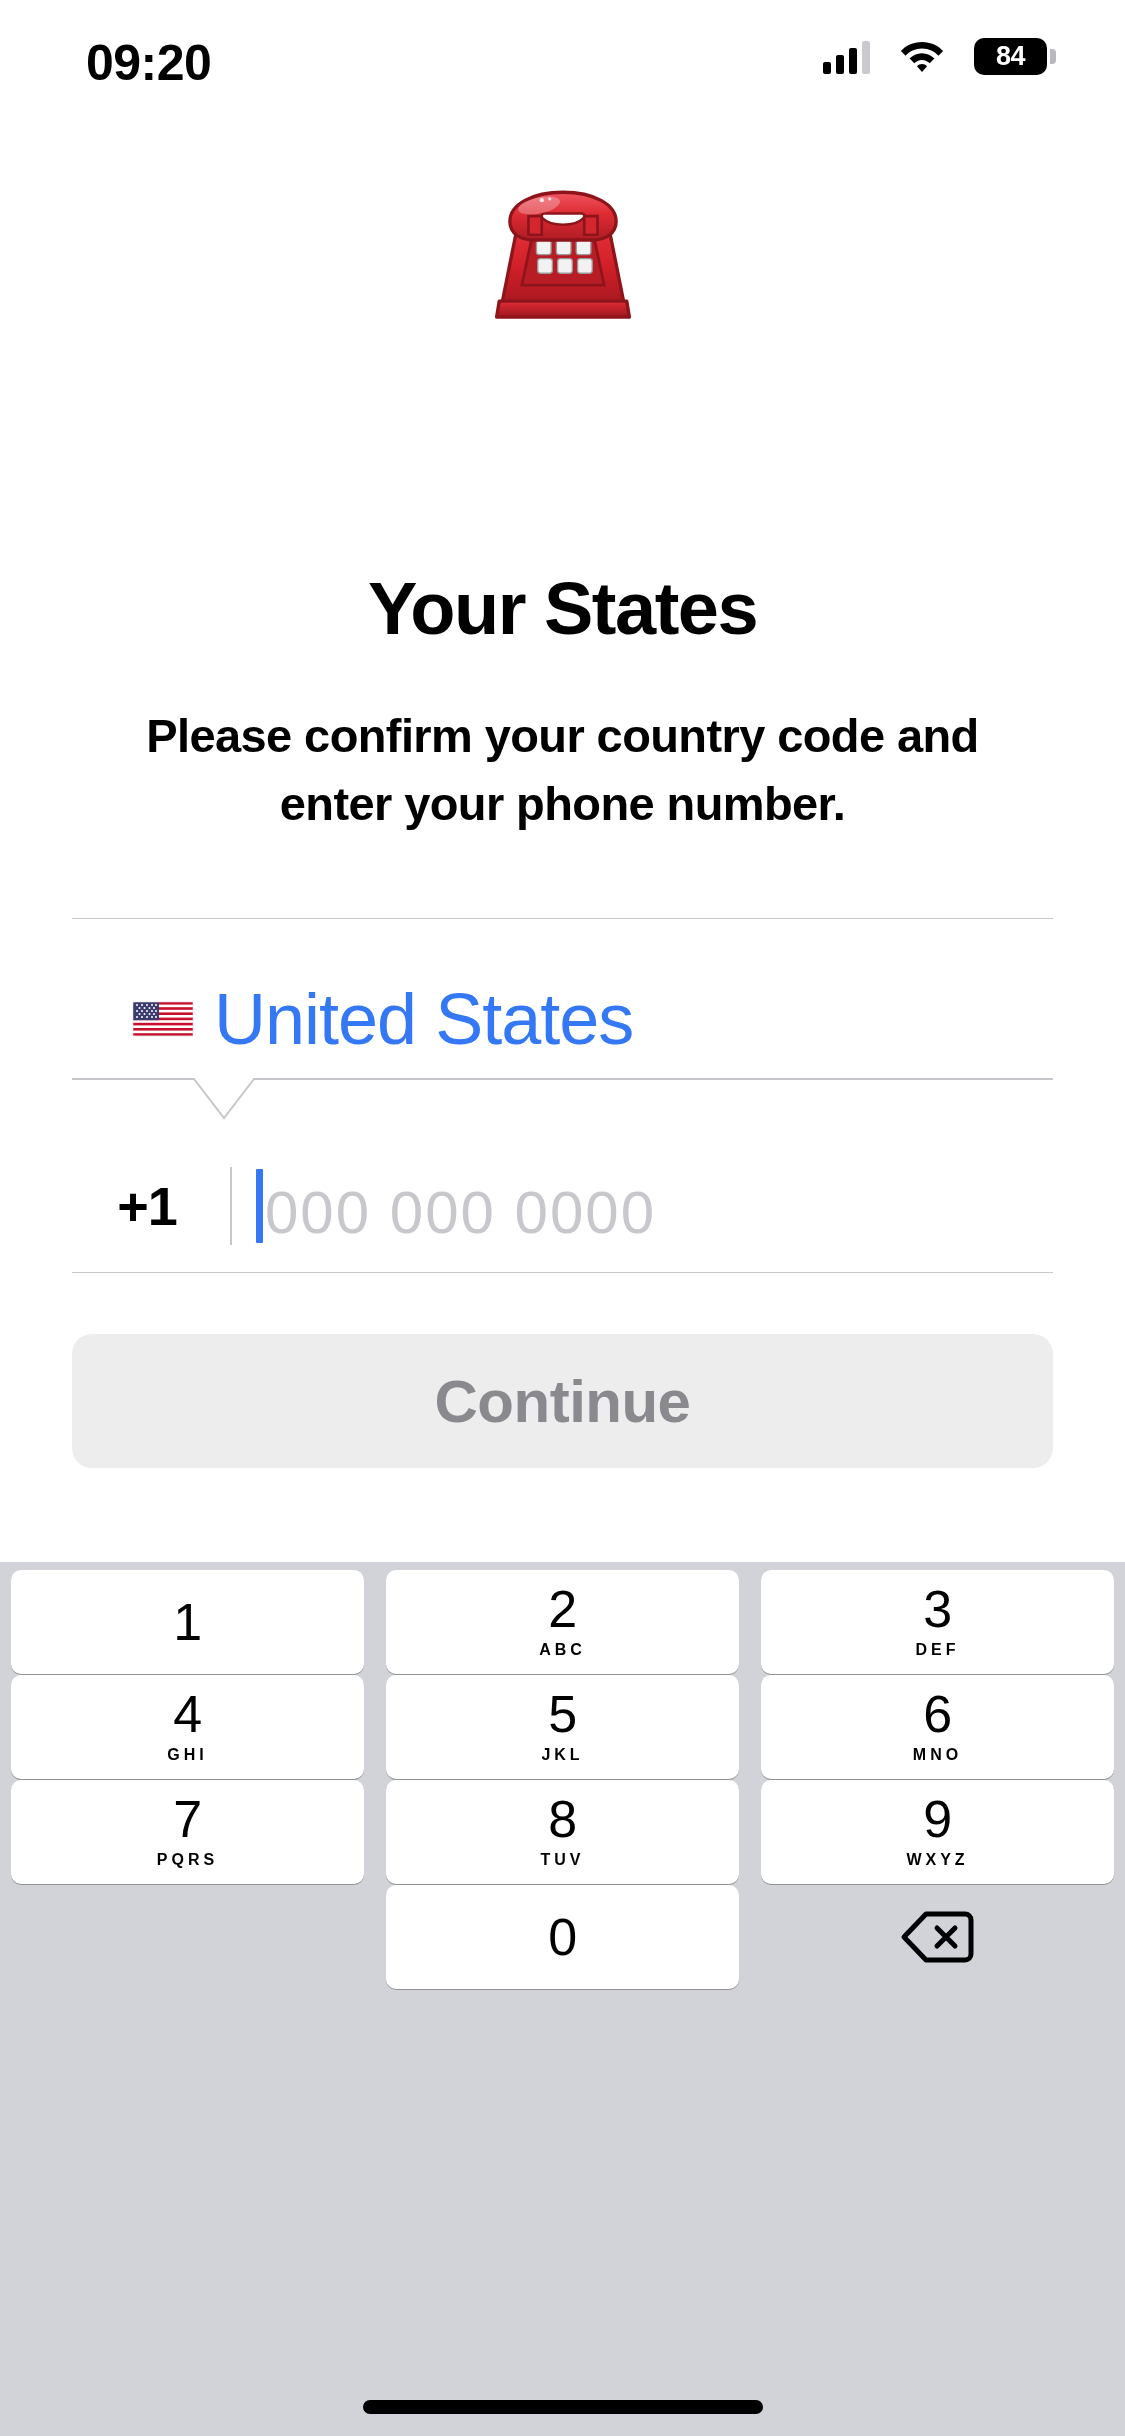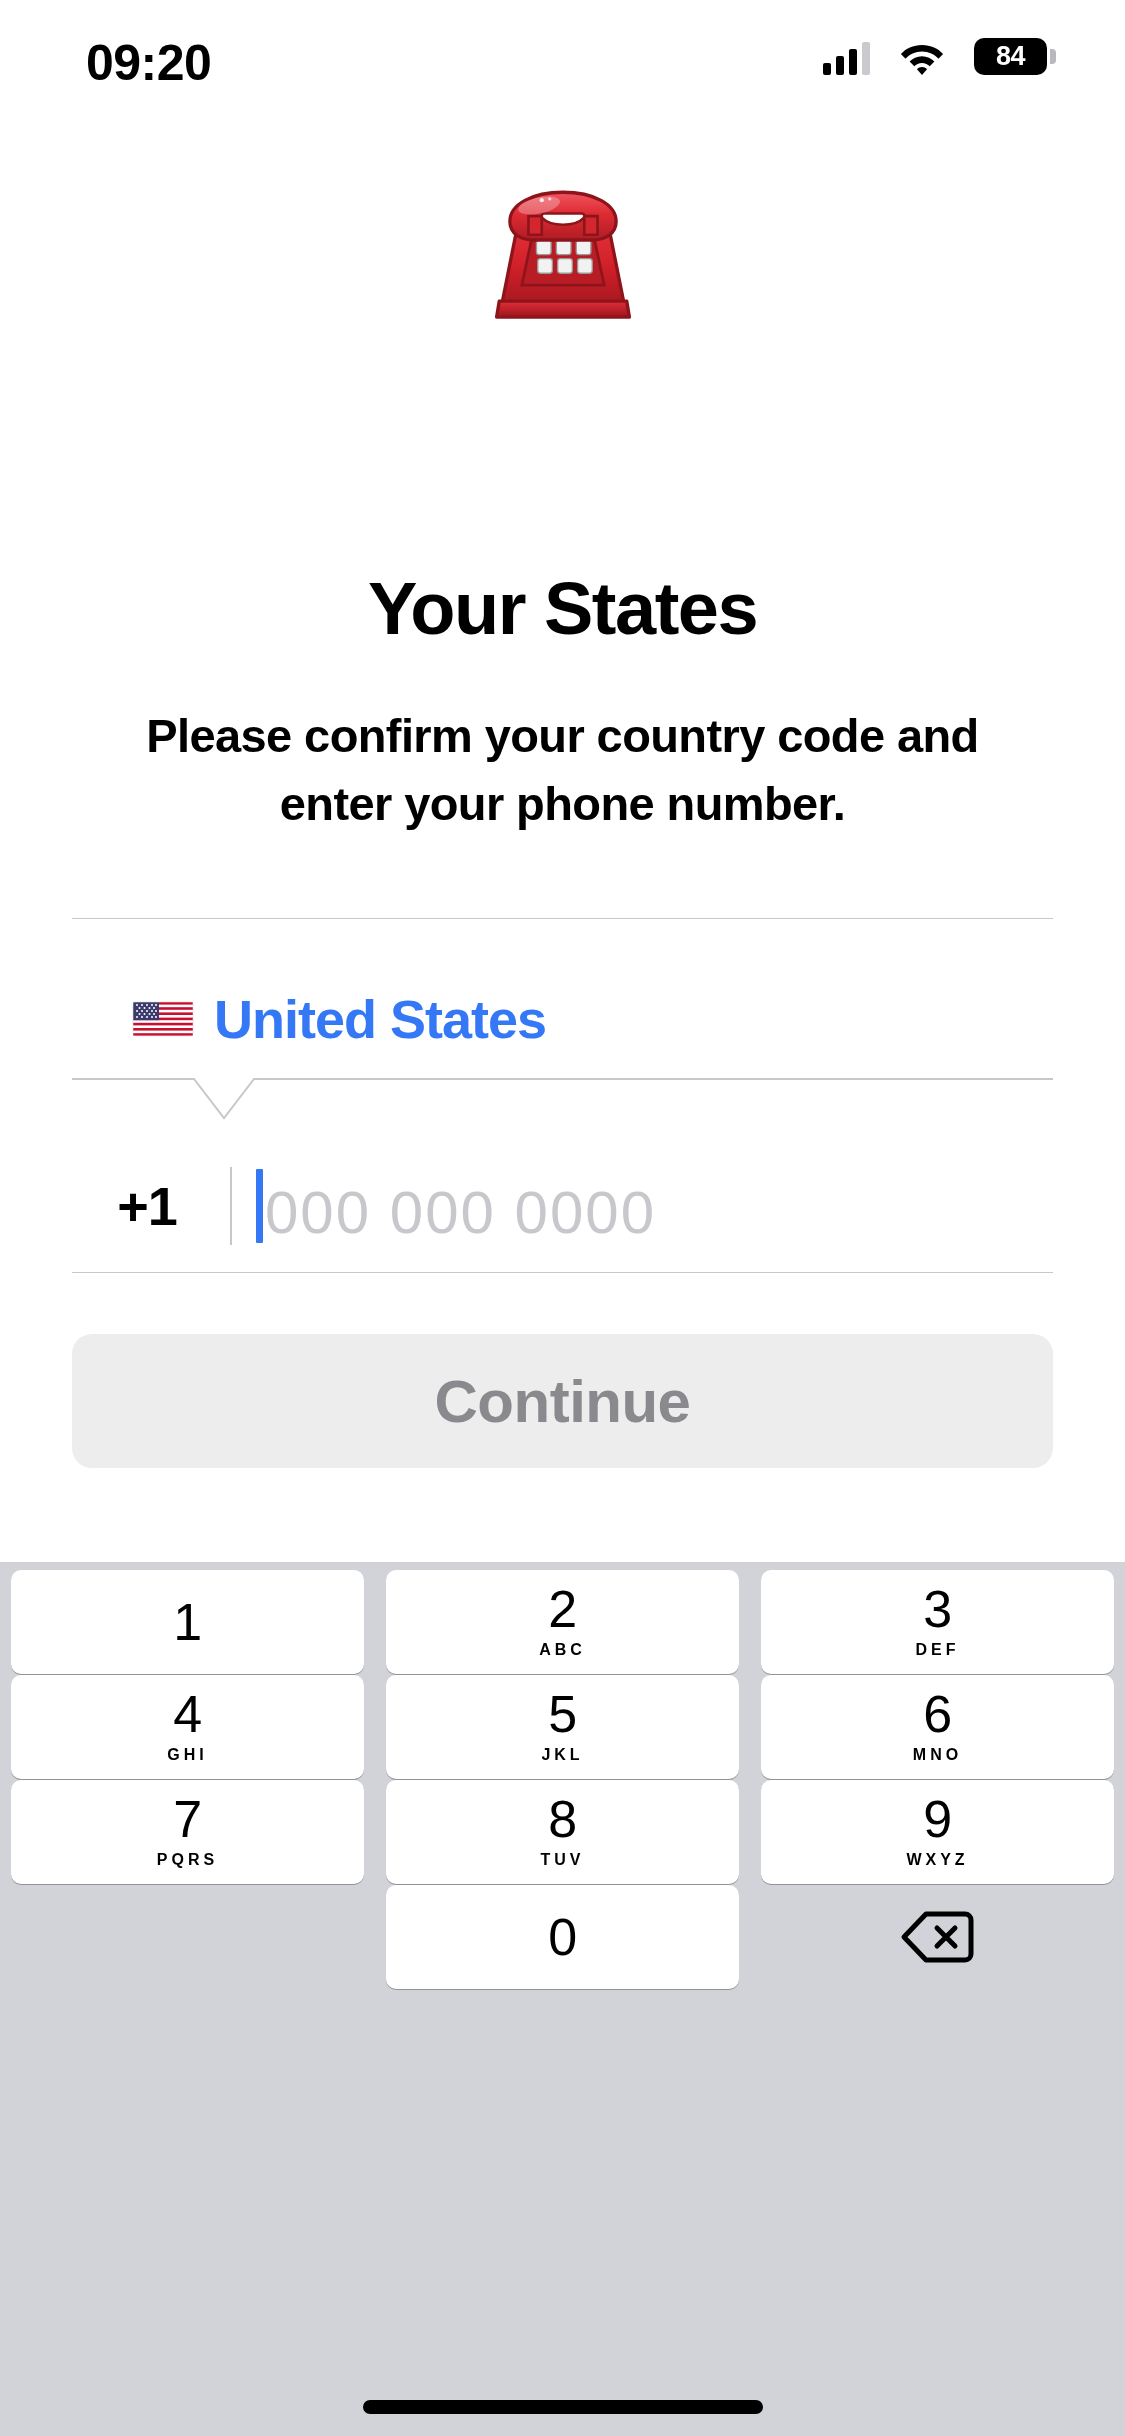--- a/index.html
+++ b/index.html
@@ -20,21 +20,21 @@
     position:absolute; top:0; left:0;
     width:1125px; height:132px;
   }
   #status-time {
     position:absolute; left:86px; top:34px;
     font-size:50px; font-weight:bold; color:#000;
     letter-spacing:-0.5px;
   }
   #status-right {
     position:absolute; right:78px; top:38px;
-    display:flex; align-items:flex-end; gap:30px;
+    display:flex; align-items:flex-start; gap:30px;
   }
   .sig-bars { display:flex; align-items:flex-end; gap:5px; height:36px; }
   .sig-bars i { display:block; width:8px; background:#000; border-radius:2px; }
   .sig-bars i:nth-child(1){ height:12px; }
   .sig-bars i:nth-child(2){ height:19px; }
   .sig-bars i:nth-child(3){ height:26px; }
   .sig-bars i:nth-child(4){ height:33px; background:#c9c9ce; }
 
   .wifi-ico { width:44px; height:34px; }
   .batt {
@@ -82,21 +82,21 @@
     width:981px; height:118px;
     display:flex; align-items:center;
   }
   #country-flag {
     font-size:52px; line-height:52px;
     font-family:"DejaVu Sans", sans-serif;
     margin-left:60px; margin-right:20px;
   }
   #country-flag svg { display:block; }
   #country-name {
-    font-size:54px; font-weight:bold;
+    font-size:72px; font-weight:normal;
     color:#3478F6; letter-spacing:-1px;
   }
 
   
   #divider-notch {
     position:absolute; top:1078px; left:72px;
     width:981px; height:62px;
     overflow:visible;
   }
 

